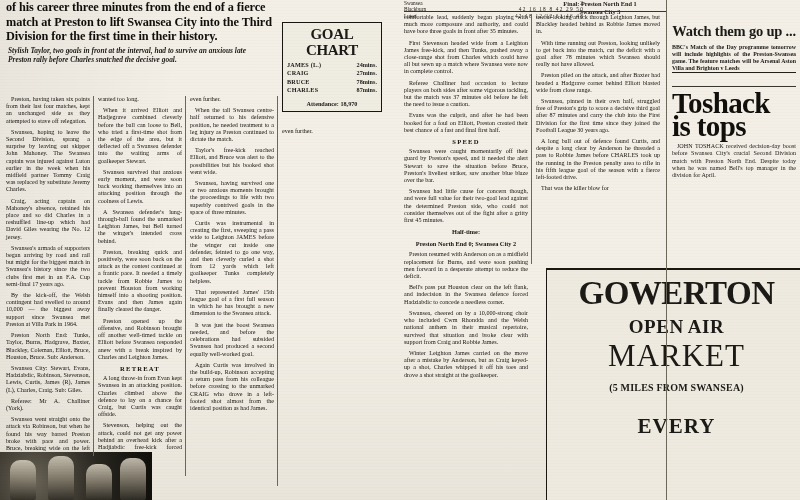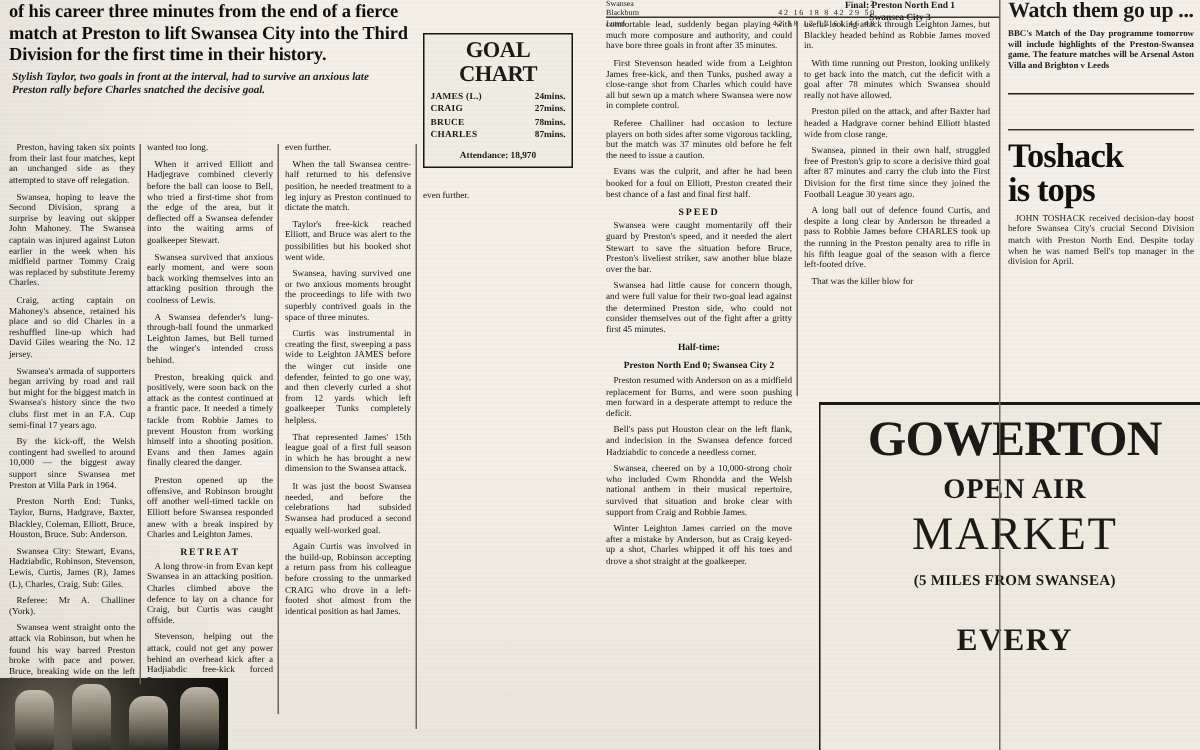--- a/index.html
+++ b/index.html
@@ -126,24 +126,24 @@
     display: flex;
     justify-content: space-between;
   }
   .results-strip .rs-line .t { white-space: nowrap; overflow: hidden; }
   .results-strip .rs-line .n { letter-spacing: 1.2px; white-space: nowrap; }
 
   
   .watchbox {
     position: absolute;
     left: 672px;
-    top: 0;
+    top: 24px;
     width: 124px;
     border-bottom: 1.2px solid #221f18;
-    padding-bottom: 14px;
+    padding-bottom: 0;
   }
   .watchbox h2 {
     margin: 0;
     font-size: 14.5px;
     line-height: 15.5px;
     font-weight: bold;
     text-align: center;
     letter-spacing: -0.2px;
   }
   .watchbox p {
@@ -156,21 +156,21 @@
 
   
   .toshack {
     position: absolute;
     left: 672px;
     top: 92px;
     width: 124px;
   }
   .toshack h1 {
     margin: 0;
-    font-size: 23px;
+    font-size: 29px;
     line-height: 23px;
     font-weight: bold;
     letter-spacing: -0.6px;
   }
   .toshack h1 .l2 { display: block; }
   .toshack .sub {
     margin-top: 5px;
     font-size: 6.1px;
     line-height: 7.3px;
     text-align: justify;

